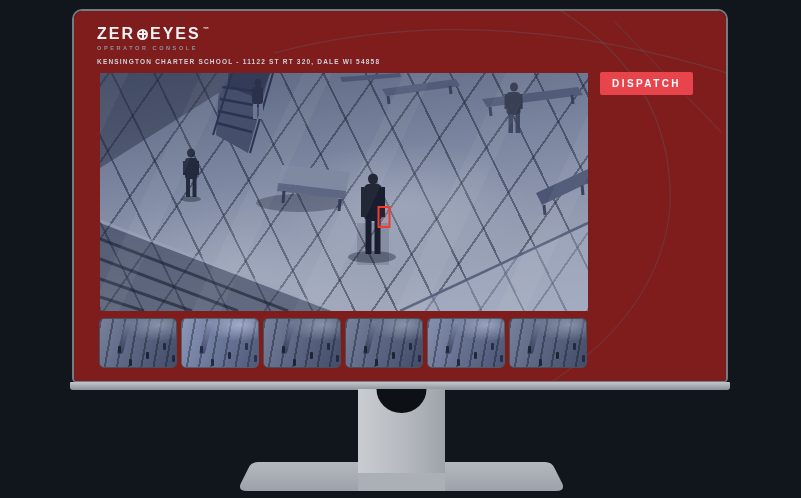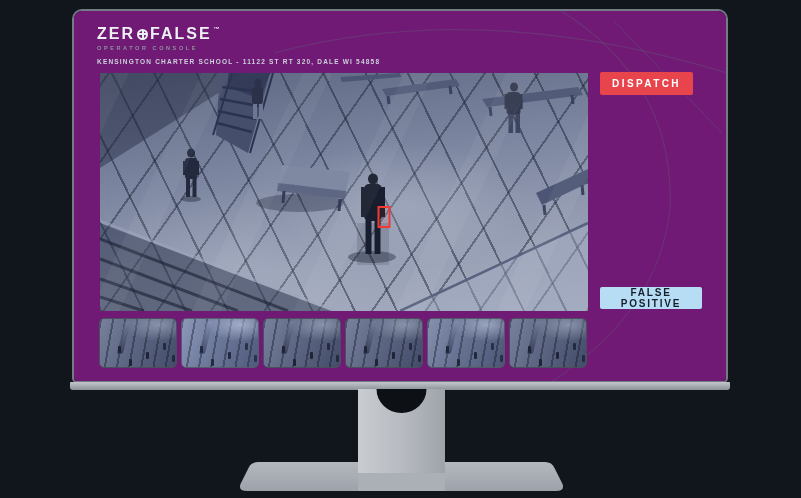--- a/index.html
+++ b/index.html
@@ -7,21 +7,21 @@
   body { background:#11161c; font-family:"Liberation Sans", sans-serif; position:relative; }
 
   
   .monitor { position:absolute; left:72px; top:9px; width:656px; height:374px;
     background:#090d12; border:2px solid #747b84; border-radius:10px 10px 5px 5px; }
   .monitor-chin { position:absolute; left:70px; top:382px; width:660px; height:8px;
     background:linear-gradient(#c3c7cd,#8b9199); border-radius:1px 1px 3px 3px; }
   .stand-svg { position:absolute; left:230px; top:389px; }
 
   
-  .screen { position:absolute; inset:0; overflow:hidden; border-radius:8px 8px 3px 3px; background:#701a75;text-decoration:underline; }
+  .screen { position:absolute; inset:0; overflow:hidden; border-radius:8px 8px 3px 3px; background:#7f1d1d;text-decoration:underline; }
   .arcs { position:absolute; inset:0; pointer-events:none; }
 
   
   .brand { position:absolute; left:23px; top:15px; }
   .logo-row { display:flex; align-items:center; color:#eef1f4; font-weight:bold;
     font-size:16px; letter-spacing:2px; line-height:1; }
   .logo-o { display:inline-block; width:11px; height:11px; border:2.5px solid #eef1f4;
     border-radius:50%; margin:0 2px; position:relative; }
   .logo-o::before { content:""; position:absolute; left:calc(50% - 1px); top:0; bottom:0; width:2px; background:#eef1f4; }
   .logo-o::after  { content:""; position:absolute; top:calc(50% - 1px); left:0; right:0; height:2px; background:#eef1f4; }
@@ -75,21 +75,21 @@
       <path d="M200 42 Q 410 -14 660 64" fill="none" stroke="rgba(96,106,120,.30)" stroke-width="1.2"></path>
       <path d="M430 -30 Q 602 44 596 197" fill="none" stroke="rgba(96,106,120,.30)" stroke-width="1.2"></path>
       <path d="M596 197 Q 586 300 476 372" fill="none" stroke="rgba(96,106,120,.26)" stroke-width="1.2"></path>
       <path d="M540 10 L 648 122" fill="none" stroke="rgba(96,106,120,.22)" stroke-width="1.2"></path>
     </svg>
 
     <div class="brand">
       <div class="logo-row">
         <span>ZER</span>
         <span class="logo-o"></span>
-        <span>FALSE</span>
+        <span>EYES</span>
         <span class="tm">™</span>
       </div>
       <div class="brand-sub">OPERATOR CONSOLE</div>
     </div>
 
     <div class="location">KENSINGTON CHARTER SCHOOL  -  11122 ST RT 320, DALE WI 54858</div>
 
     <div class="video">
       <div class="video-floor"></div>
       <svg class="scene" width="488" height="238" viewBox="0 0 488 238">
@@ -163,21 +163,20 @@
             <rect x="281.5" y="114" width="3.5" height="30"></rect>
             <rect x="265.5" y="147" width="6" height="34"></rect>
             <rect x="274.5" y="147" width="6" height="34"></rect>
           </g>
           <rect x="278.5" y="134" width="11" height="20" fill="rgba(240,60,50,.08)" stroke="#f03b33" stroke-width="2"></rect>
         </g>
       </svg>
     </div>
 
     <button class="btn btn-dispatch">DISPATCH</button>
-    <button class="btn btn-false-positive">FALSE POSITIVE</button>
 
     <div class="thumb-strip">
       <div class="thumb"></div>
       <div class="thumb"></div>
       <div class="thumb"></div>
       <div class="thumb"></div>
       <div class="thumb"></div>
       <div class="thumb"></div>
     </div>
 

